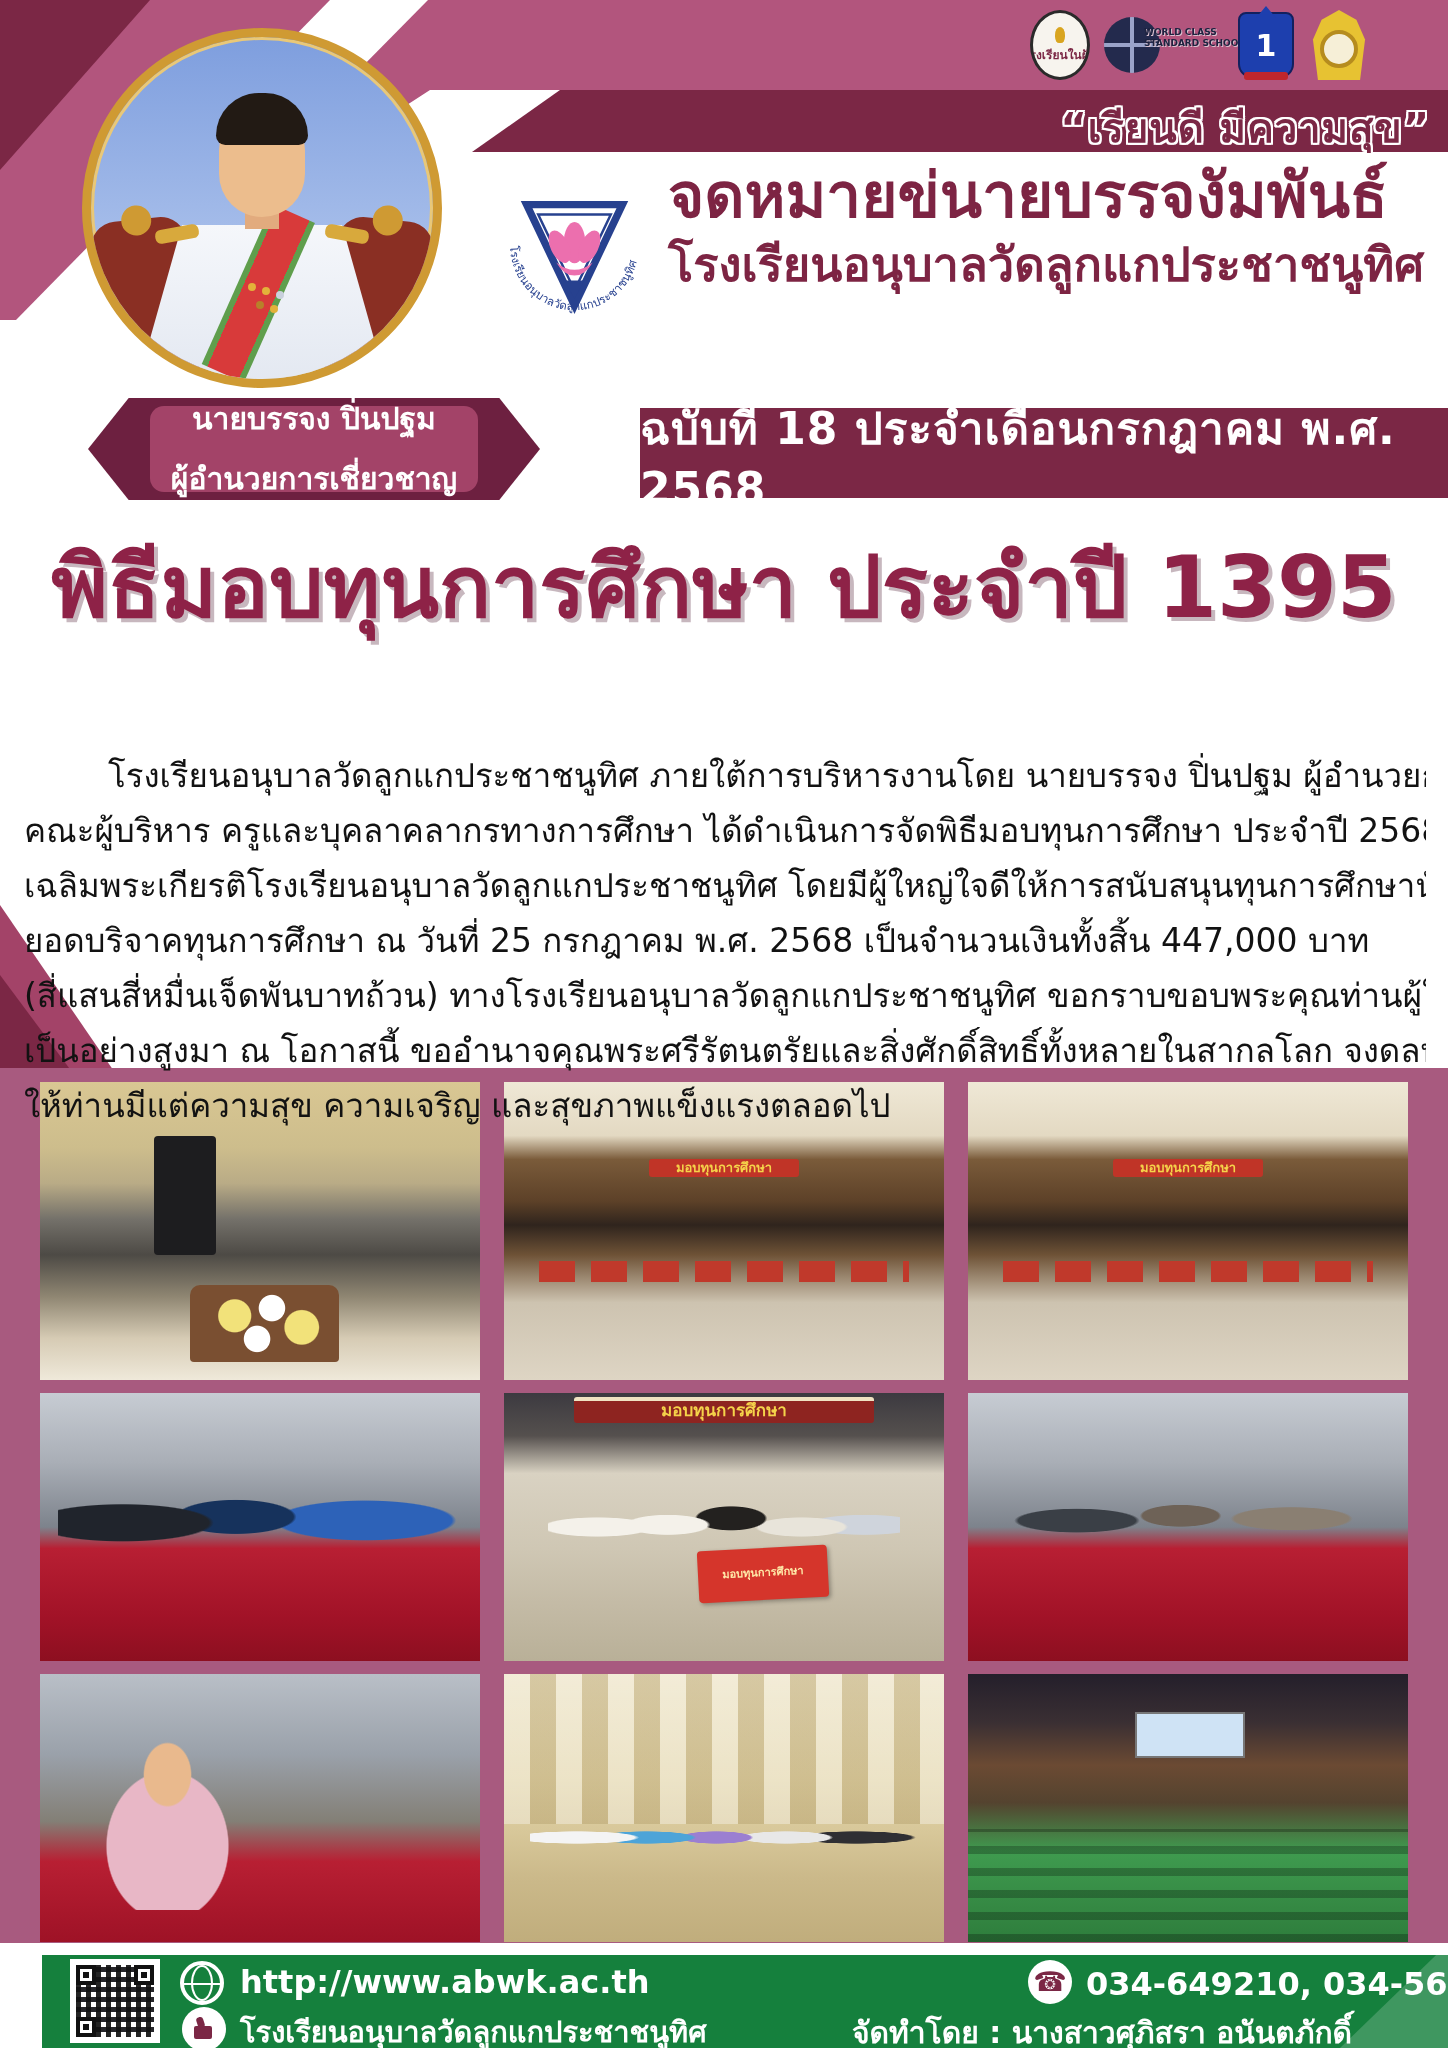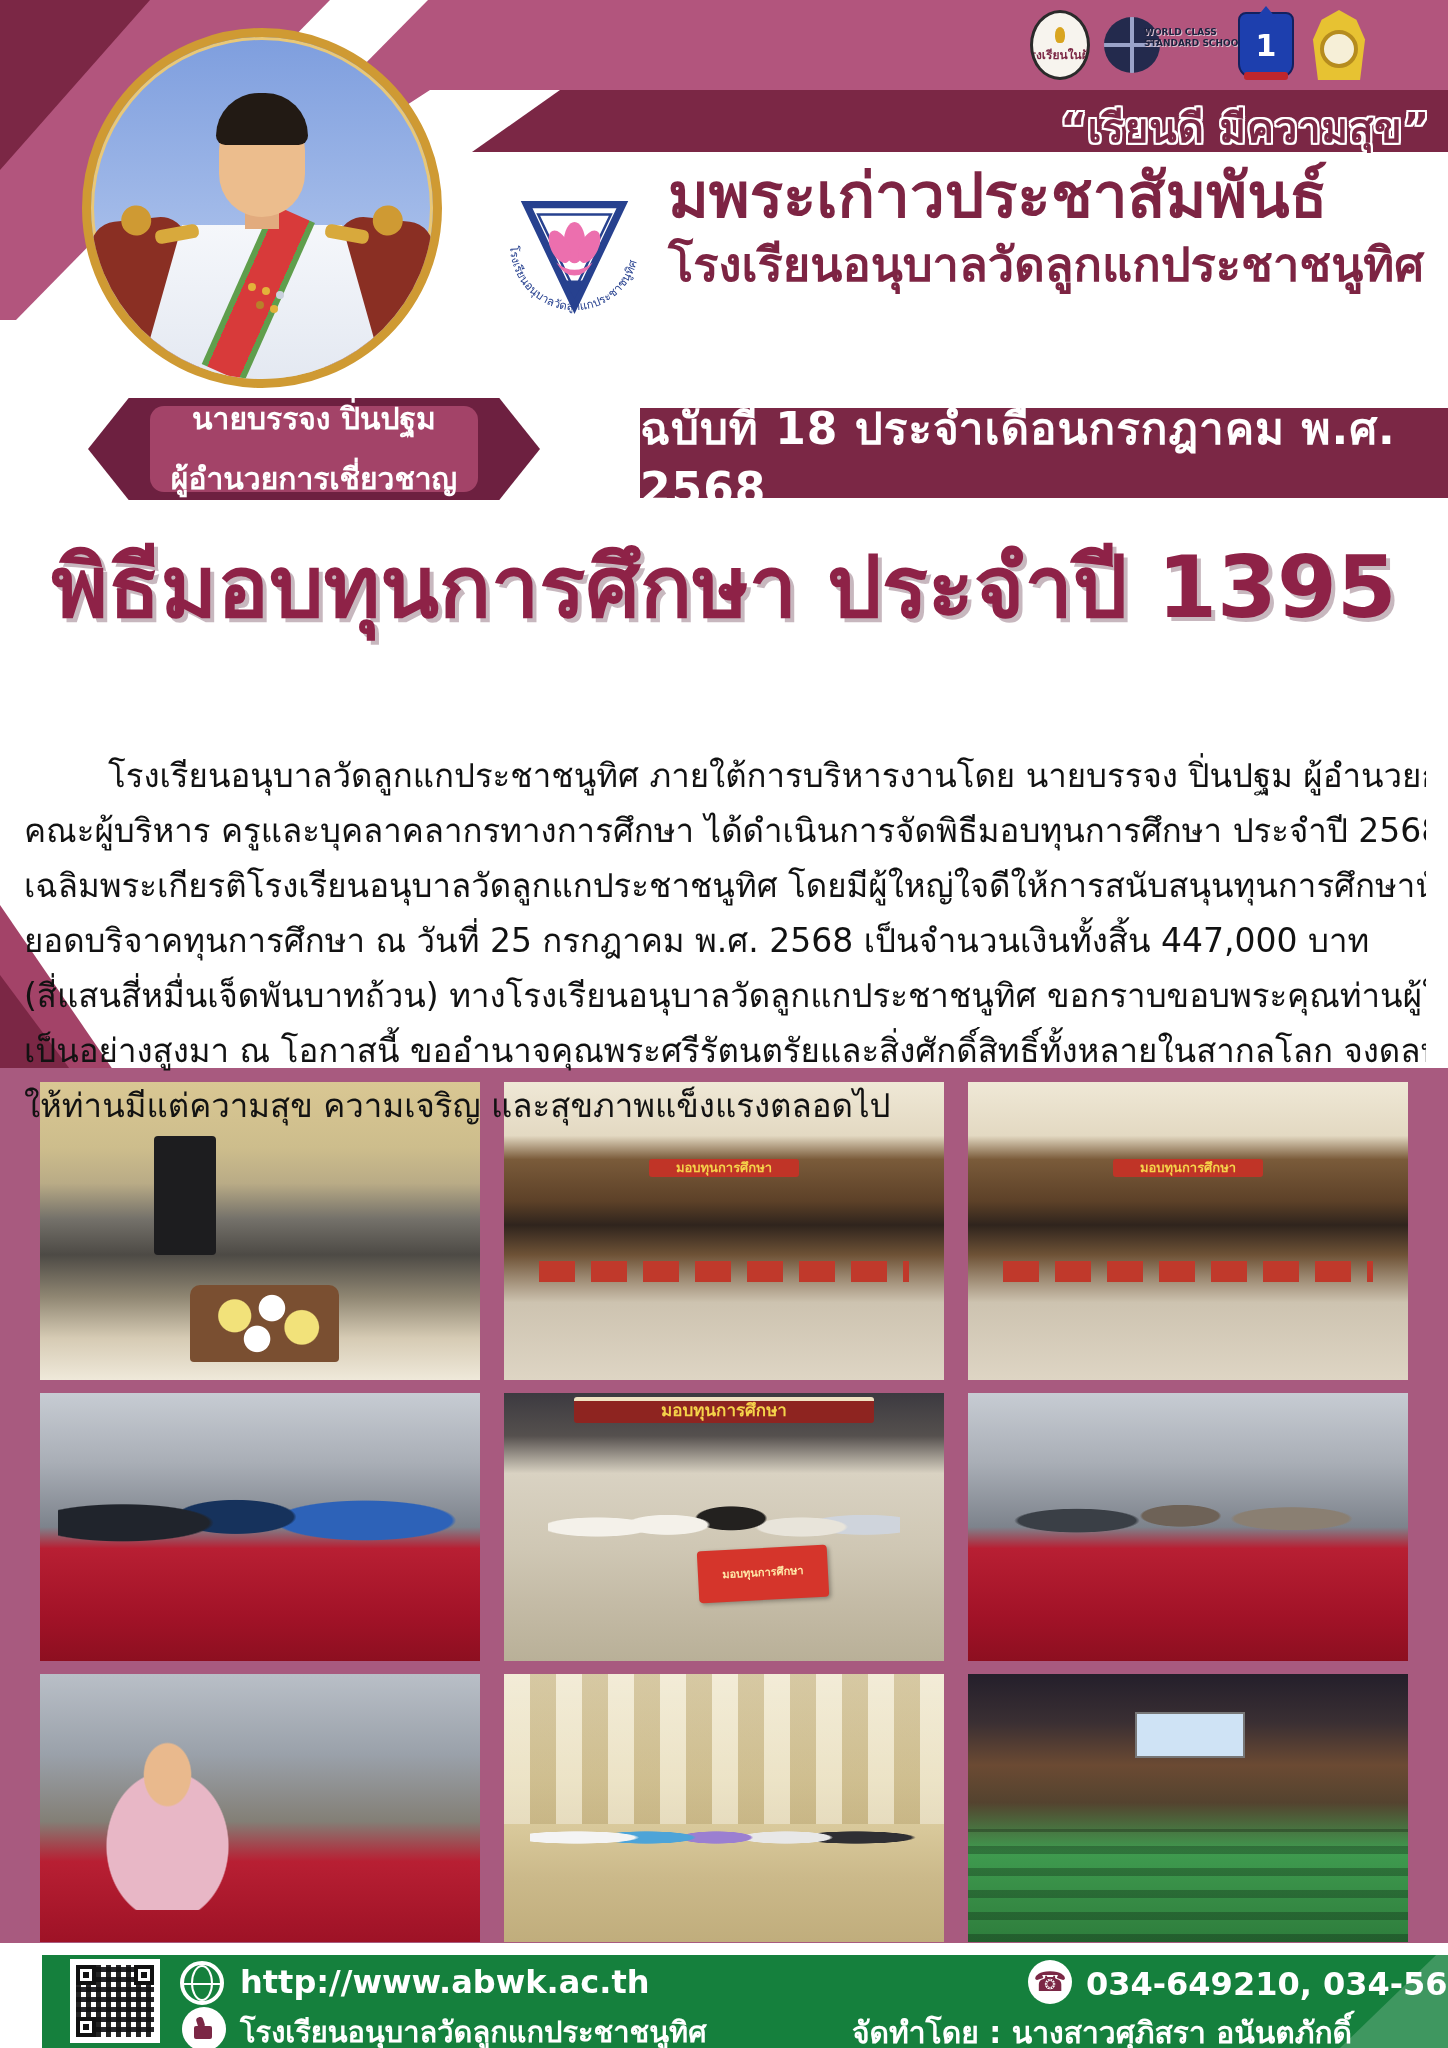--- a/index.html
+++ b/index.html
@@ -210,21 +210,21 @@
       <polygon points="56,62 144,62 100,154" fill="none" stroke="#27418f" stroke-width="3"></polygon>
       <ellipse cx="100" cy="96" rx="13" ry="25" fill="#ec6fae"></ellipse>
       <ellipse cx="82" cy="101" rx="11" ry="21" fill="#ec6fae" transform="rotate(-25 82 101)"></ellipse>
       <ellipse cx="118" cy="101" rx="11" ry="21" fill="#ec6fae" transform="rotate(25 118 101)"></ellipse>
       <path d="M78 120 q22 18 44 0 q-9 16 -22 16 q-13 0 -22 -16" fill="#ec6fae"></path>
       <polygon points="88,142 112,142 100,164" fill="#27418f"></polygon>
     </svg>
   </div>
 
   <div class="title-block">
-    <div class="t1">มพระเก่าวประชาสัมพันธ์</div>
+    <div class="t1">จดหมายข่นายบรรจงัมพันธ์</div>
     <div class="t2">โรงเรียนอนุบาลวัดลูกแกประชาชนูทิศ</div>
   </div>
 
   <div class="badge">
     <div class="badge-inner">
       <div>นายบรรจง  ปิ่นปฐม</div>
       <div>ผู้อำนวยการเชี่ยวชาญ</div>
     </div>
   </div>
 

